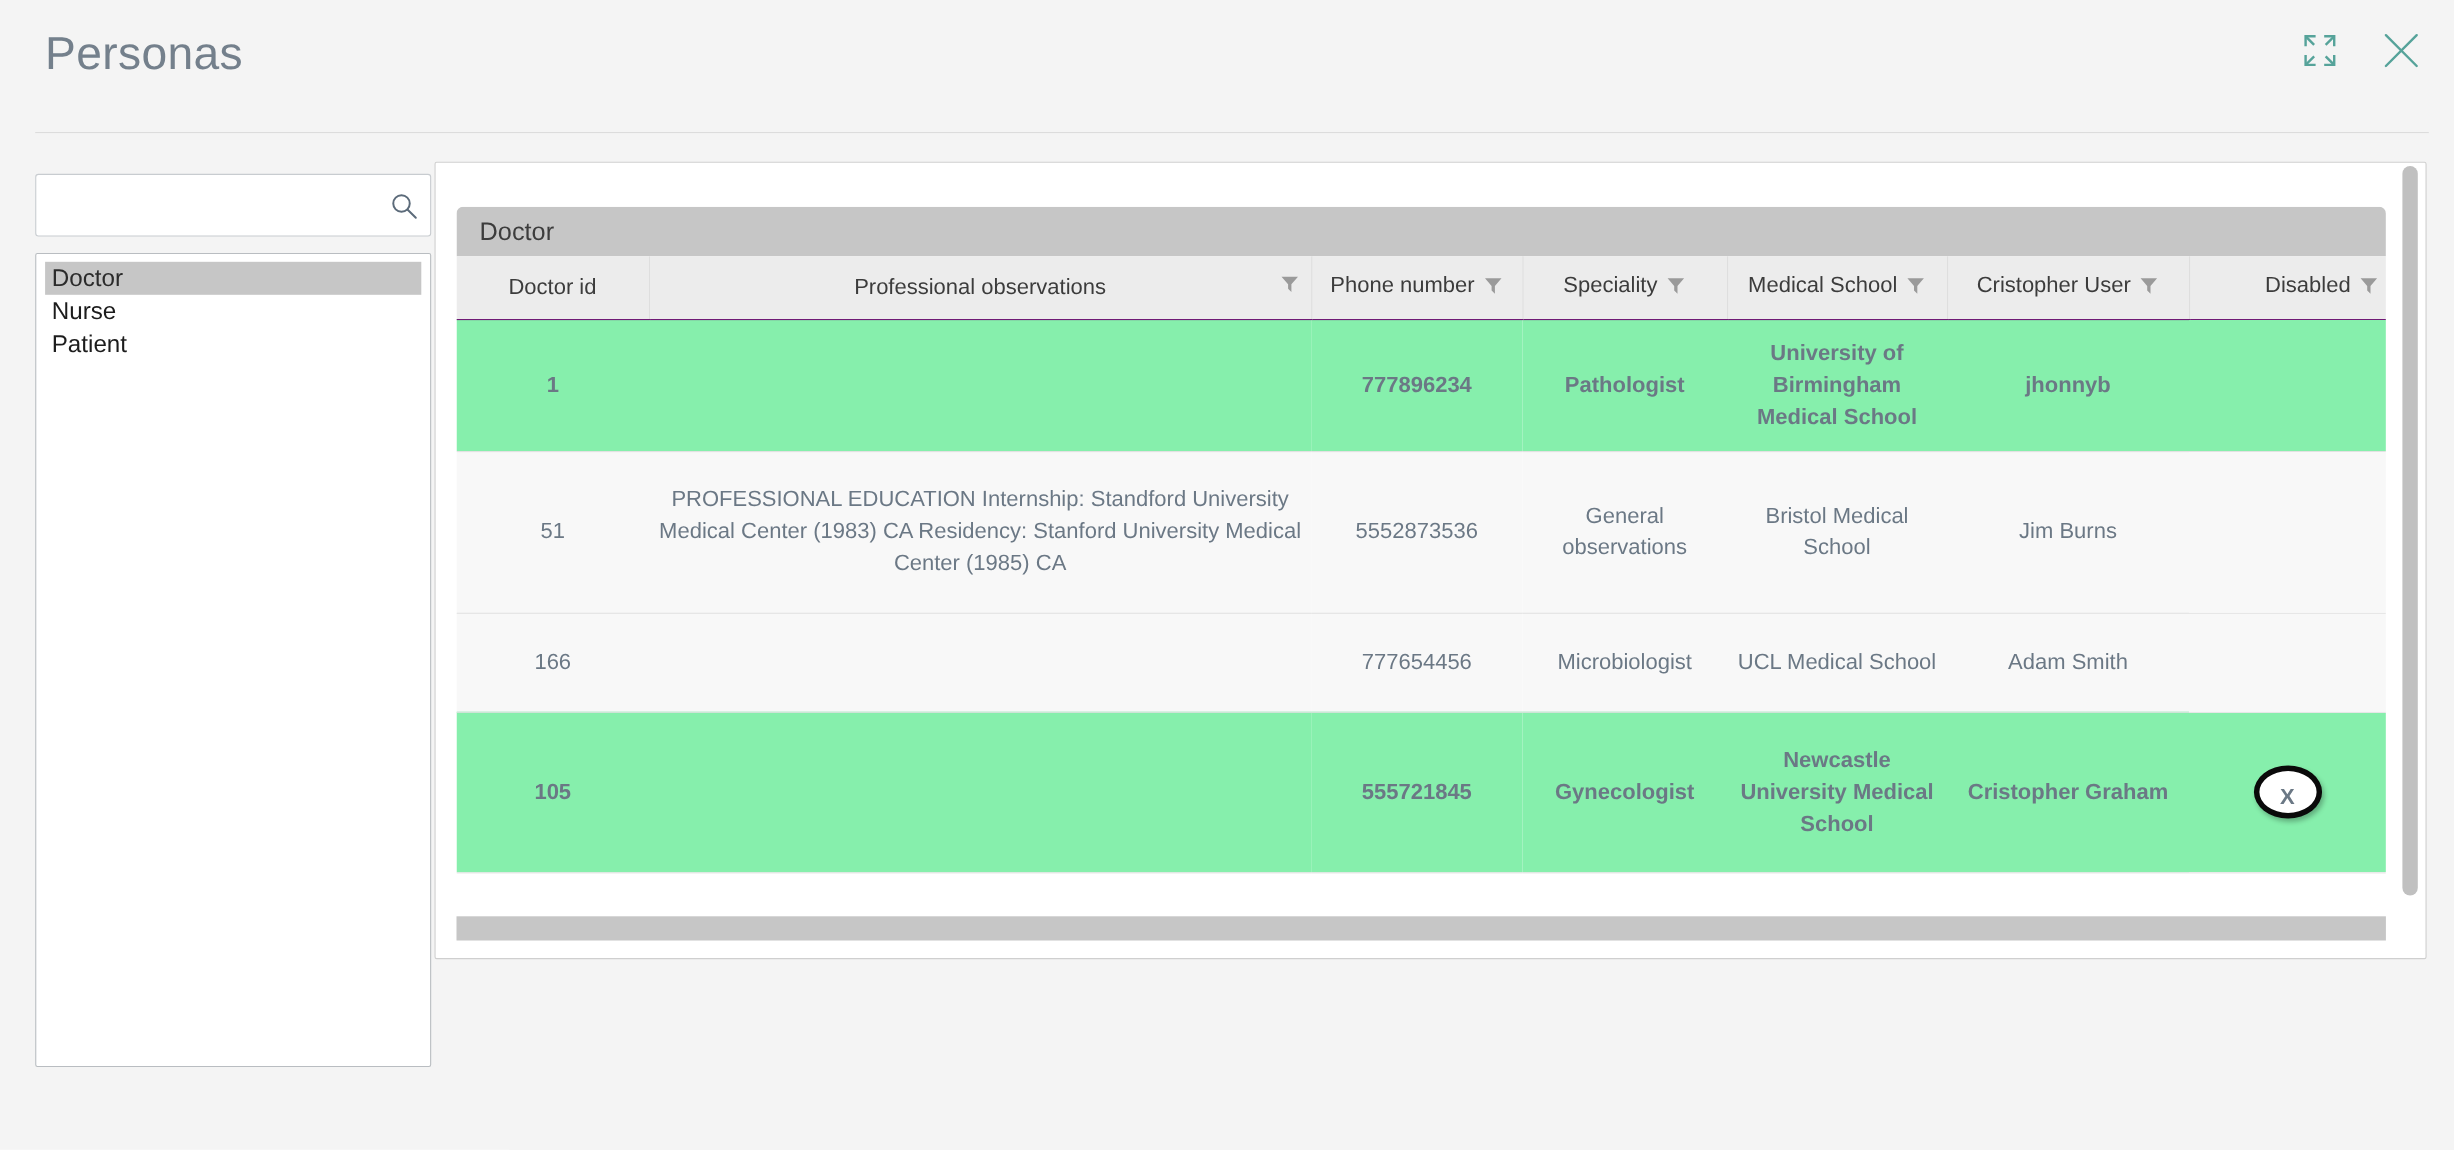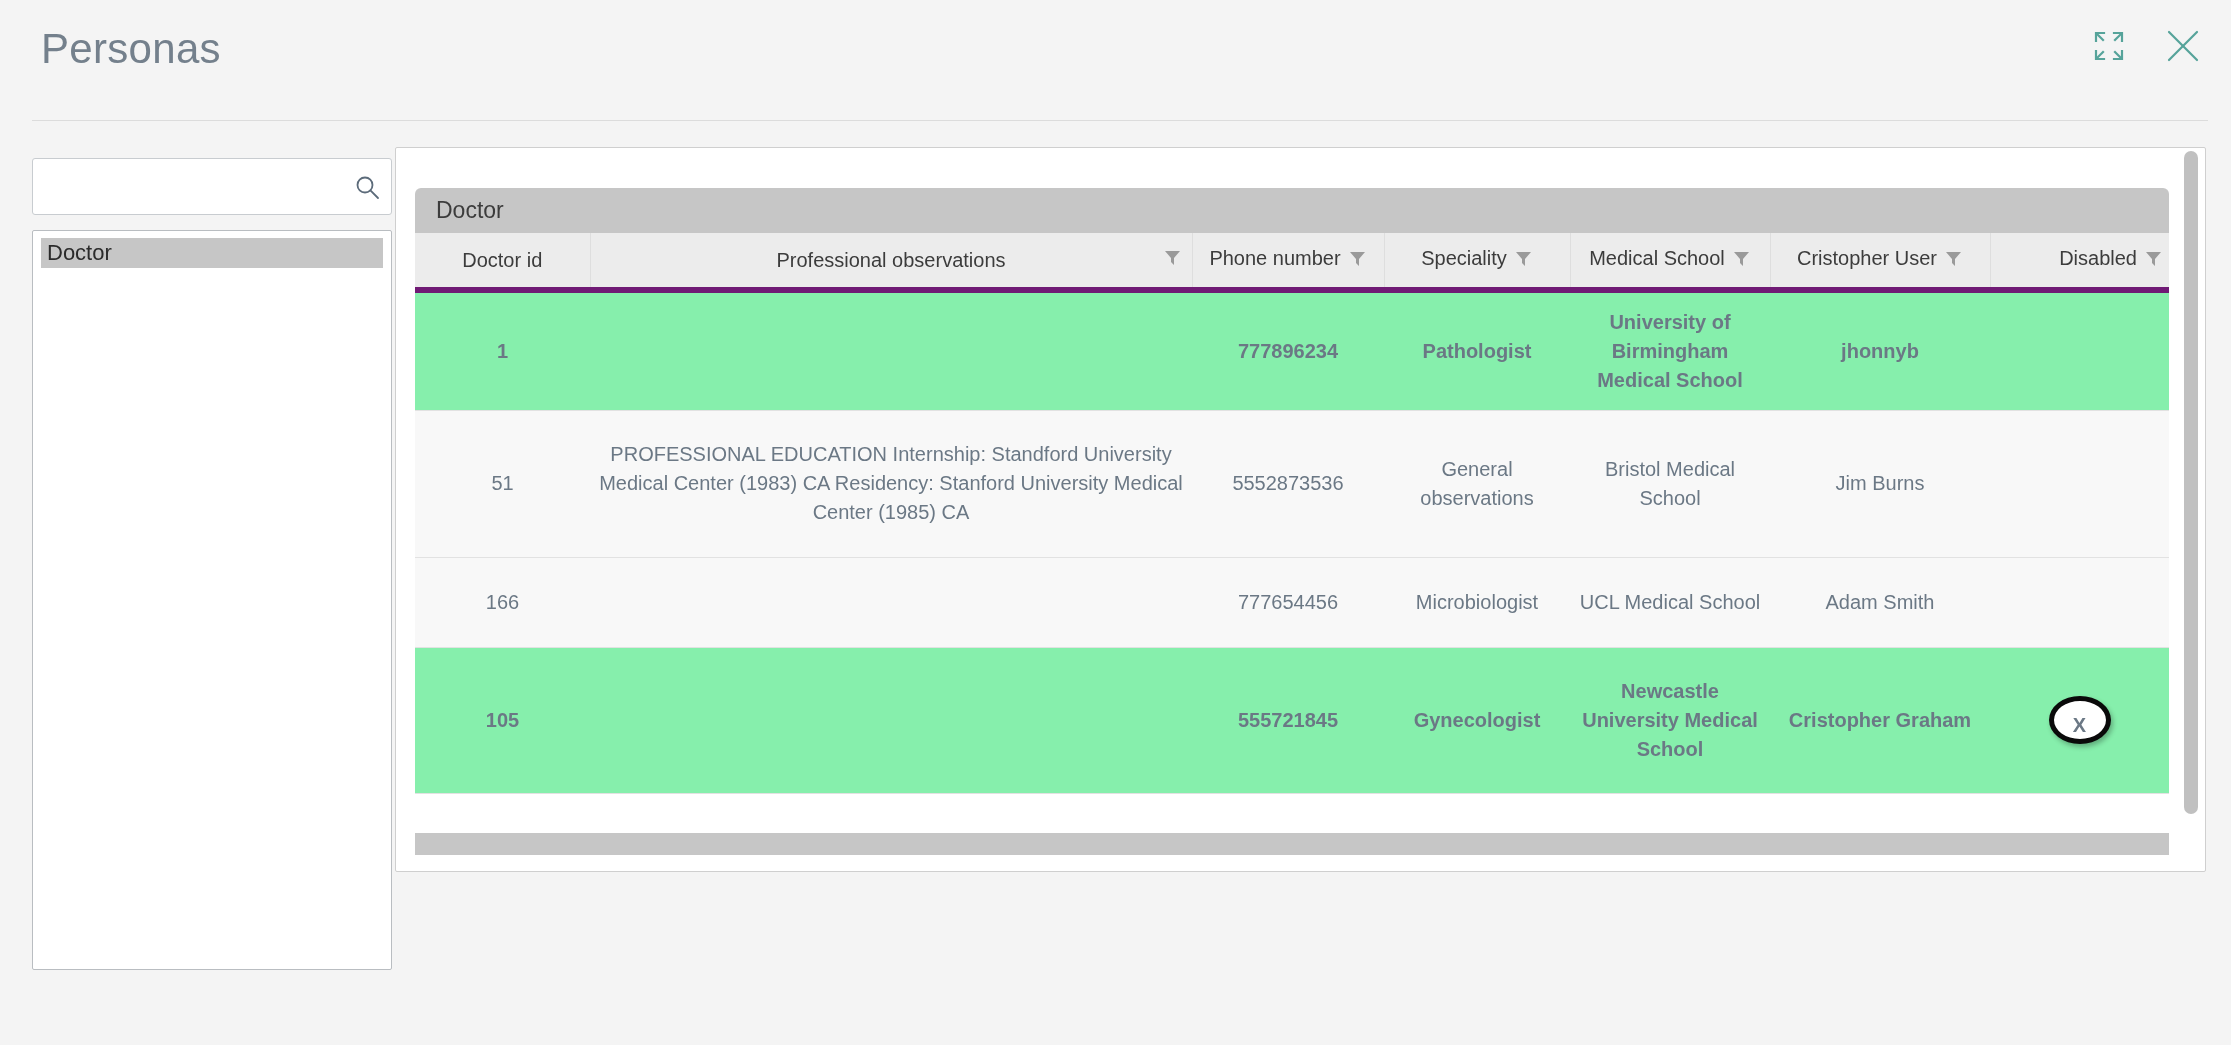--- a/index.html
+++ b/index.html
@@ -128,21 +128,21 @@
   }
 
   table#data-grid {
     width: 1754px;
     border-collapse: collapse;
     table-layout: fixed;
   }
   table#data-grid thead th {
     background: #ececec;
     border-right: 1px solid #dedede;
-    border-bottom: 6px solid #701a75;
+    border-bottom: 1px solid #701a75;
     padding: 10px 6px;
     font-size: 20px;
     font-weight: 400;
     color: #3c3c3c;
     text-align: center;
     vertical-align: middle;
     height: 57px;
     cursor: pointer;
   }
   table#data-grid thead th:last-child { border-right: none; text-align: right; }
@@ -252,20 +252,22 @@
     <div id="search-icon-wrap">
       <svg width="26" height="26" viewBox="0 0 26 26" fill="none" stroke="#5c6b7a" stroke-width="1.8">
         <circle cx="11" cy="11" r="7.5"></circle>
         <line x1="16.4" y1="16.4" x2="24" y2="24" stroke-linecap="round"></line>
       </svg>
     </div>
   </div>
 
   <div id="persona-list">
     <div class="persona-item selected">Doctor</div>
+    <div class="persona-item">Nurse</div>
+    <div class="persona-item">Patient</div>
   </div>
 
 </div>
 
 <div id="table-panel">
 
   <div id="table-scroll-region">
 
     <div id="table-group-header">
       <span id="table-group-title">Doctor</span>

